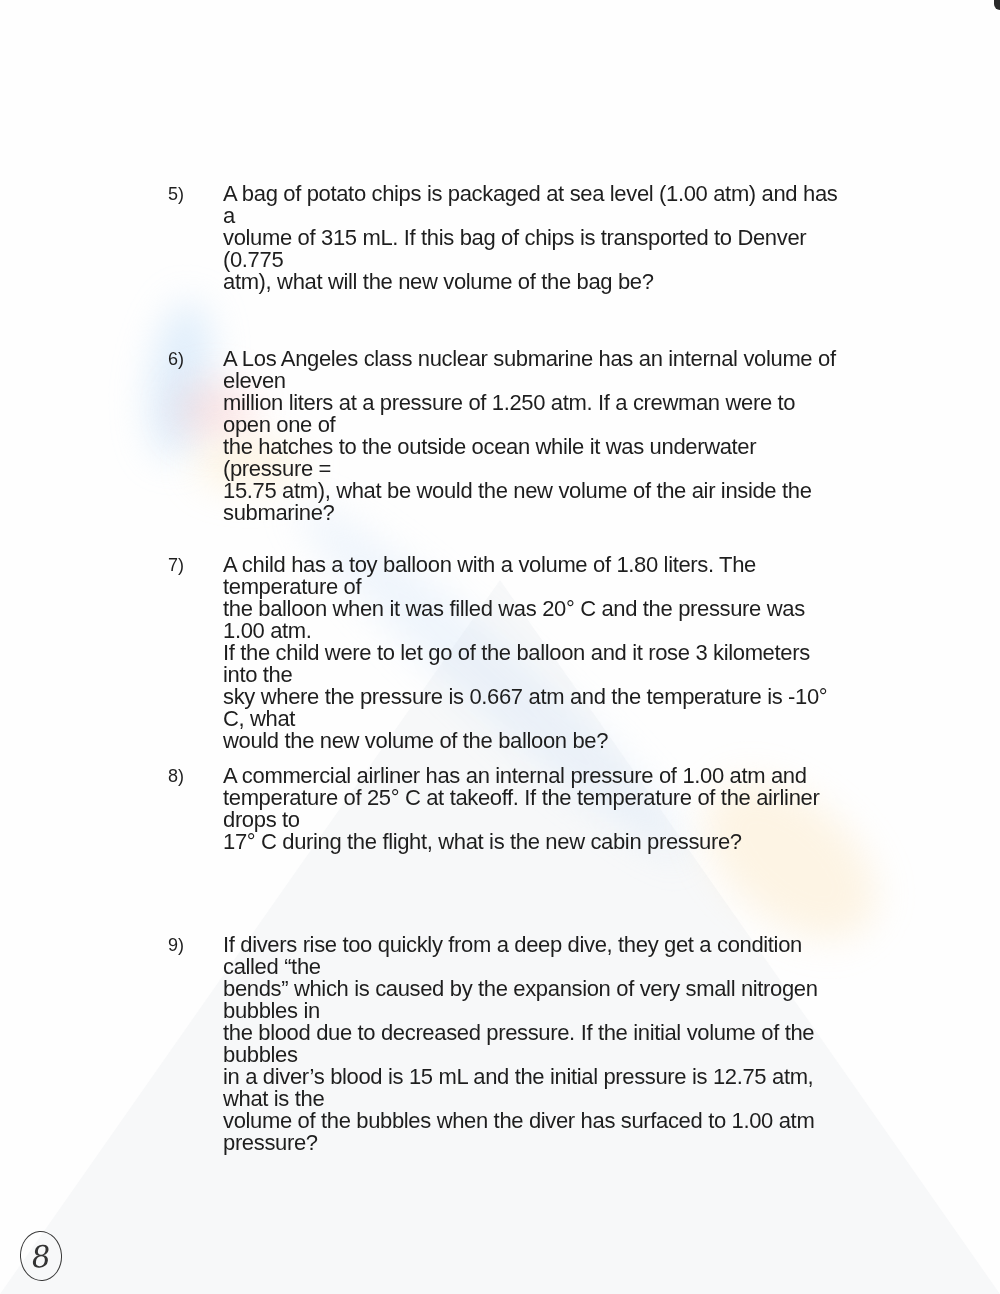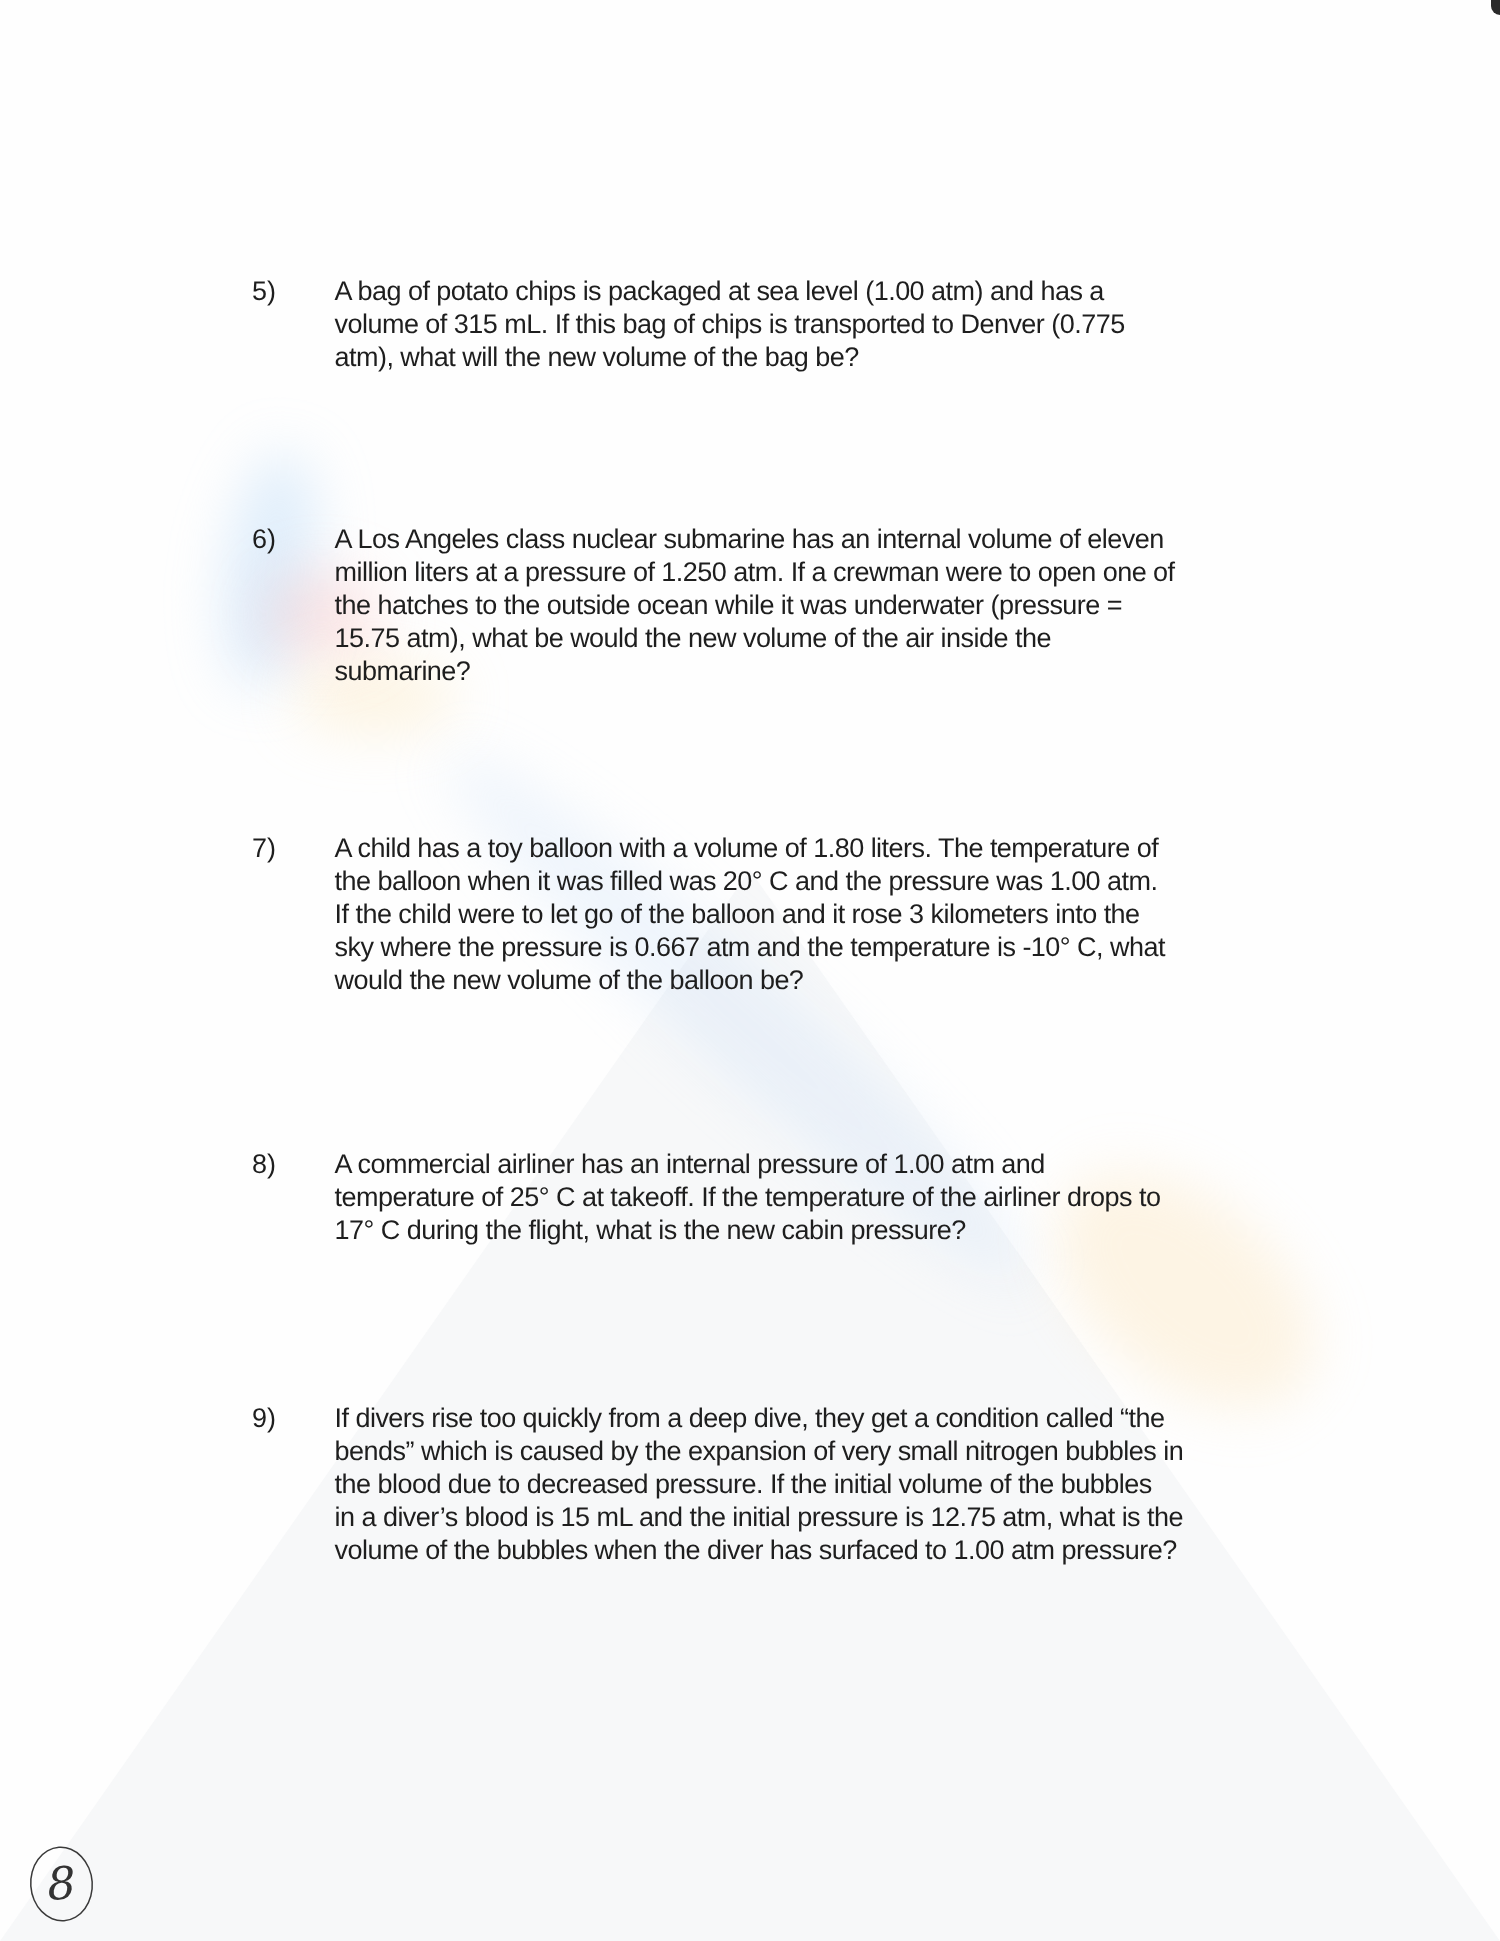--- a/index.html
+++ b/index.html
@@ -58,21 +58,21 @@
       display: flex;
     }
     .q-number {
       width: 55px;
       flex: 0 0 55px;
       font-size: 18px;
       line-height: 22px;
     }
     .q-text {
       flex: 1;
-      font-size: 18px;
+      font-size: 22px;
       line-height: 22px;
       letter-spacing: -0.35px;
       white-space: pre-line;
     }
     #q5 { top: 183px; }
     #q6 { top: 348px; }
     #q7 { top: 554px; }
     #q8 { top: 765px; }
     #q9 { top: 934px; }
 

